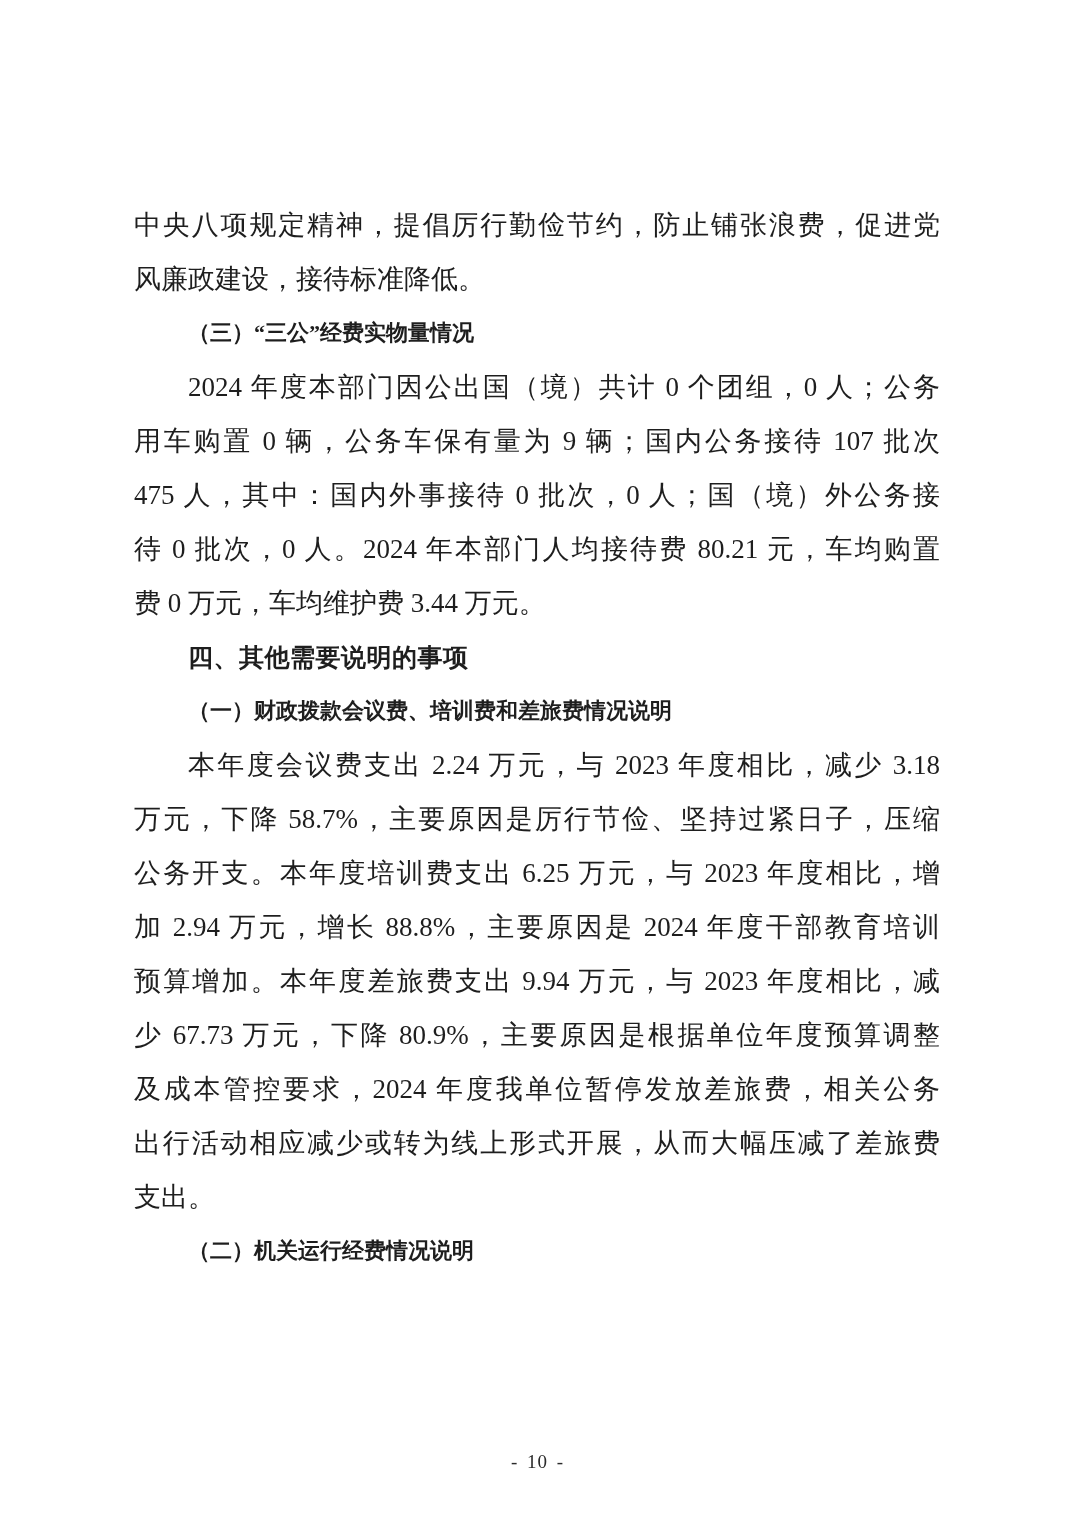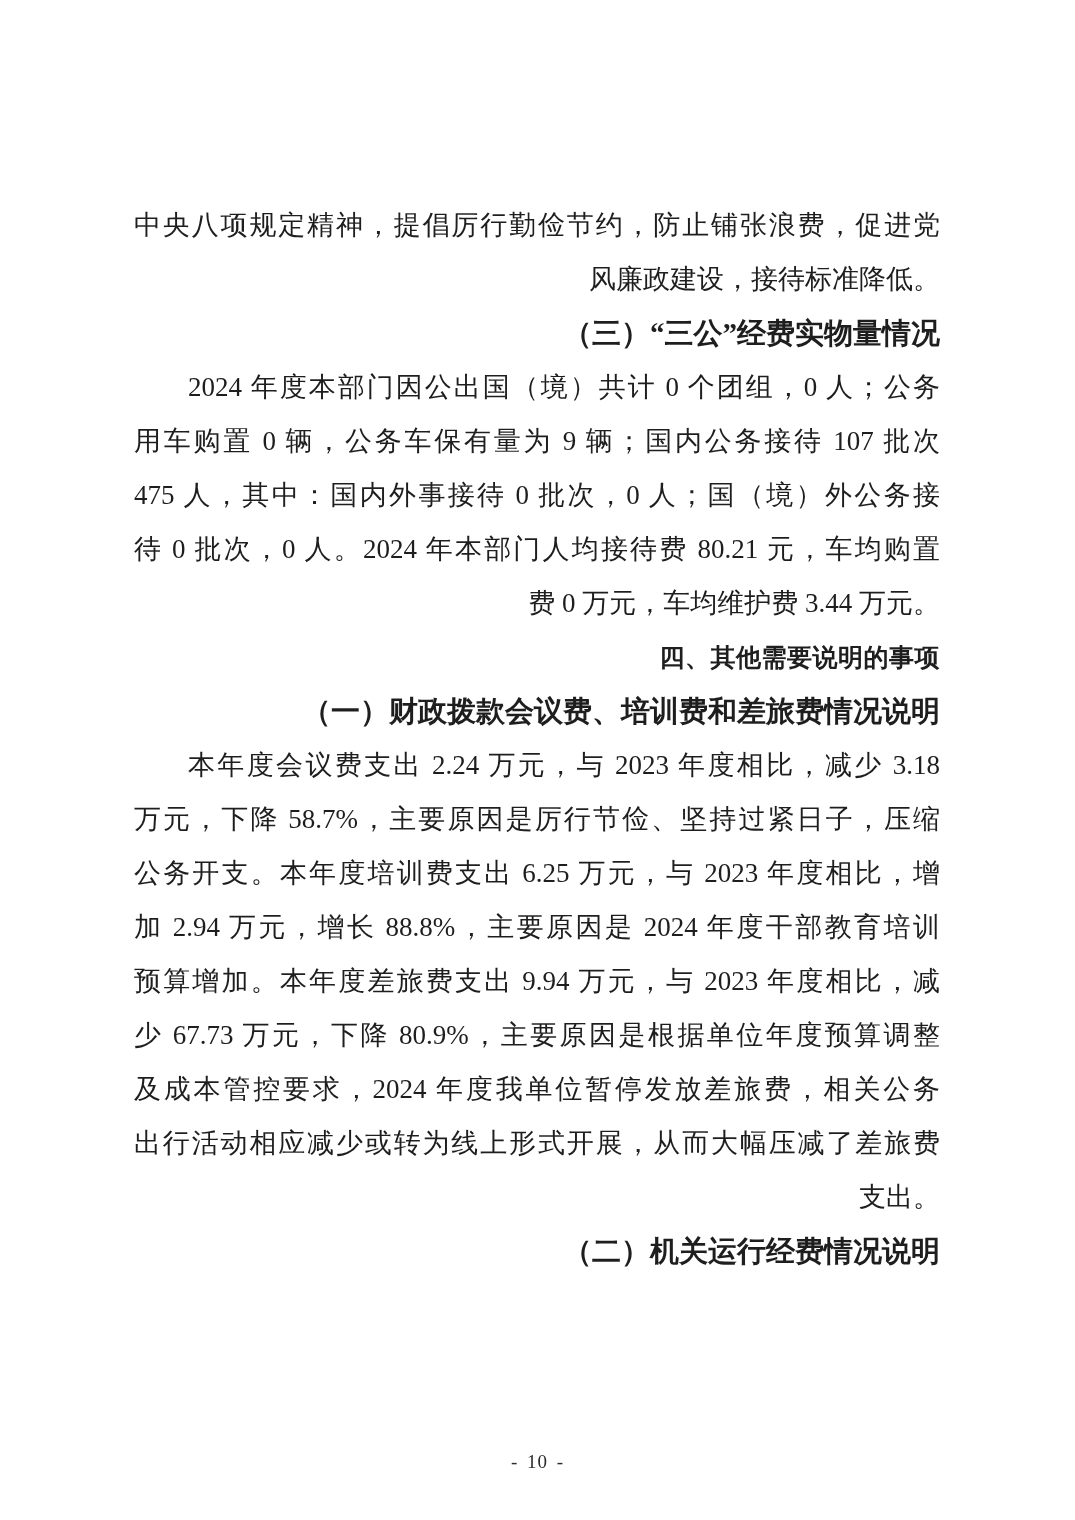--- a/index.html
+++ b/index.html
@@ -19,38 +19,38 @@
   .content {
     position: absolute;
     left: 134px;
     top: 198px;
     width: 806px;
   }
   .line {
     height: 54px;
     line-height: 54px;
     font-size: 27px;
-    text-align: right;
+    text-align: left;
     white-space: normal;
     overflow: visible;
   }
   
   .j {
     text-align: justify;
     text-align-last: justify;
     text-justify: inter-character;
   }
   
   .ind {
     text-indent: 54px;
   }
   
   .h-kai {
     font-weight: bold;
-    font-size: 29px;
+    font-size: 22px;
   }
   
   .h-hei {
     font-weight: bold;
     font-size: 25px;
     font-family: "Liberation Sans", "DejaVu Sans", sans-serif;
     letter-spacing: 0.5px;
   }
   .pagenum {
     position: absolute;

